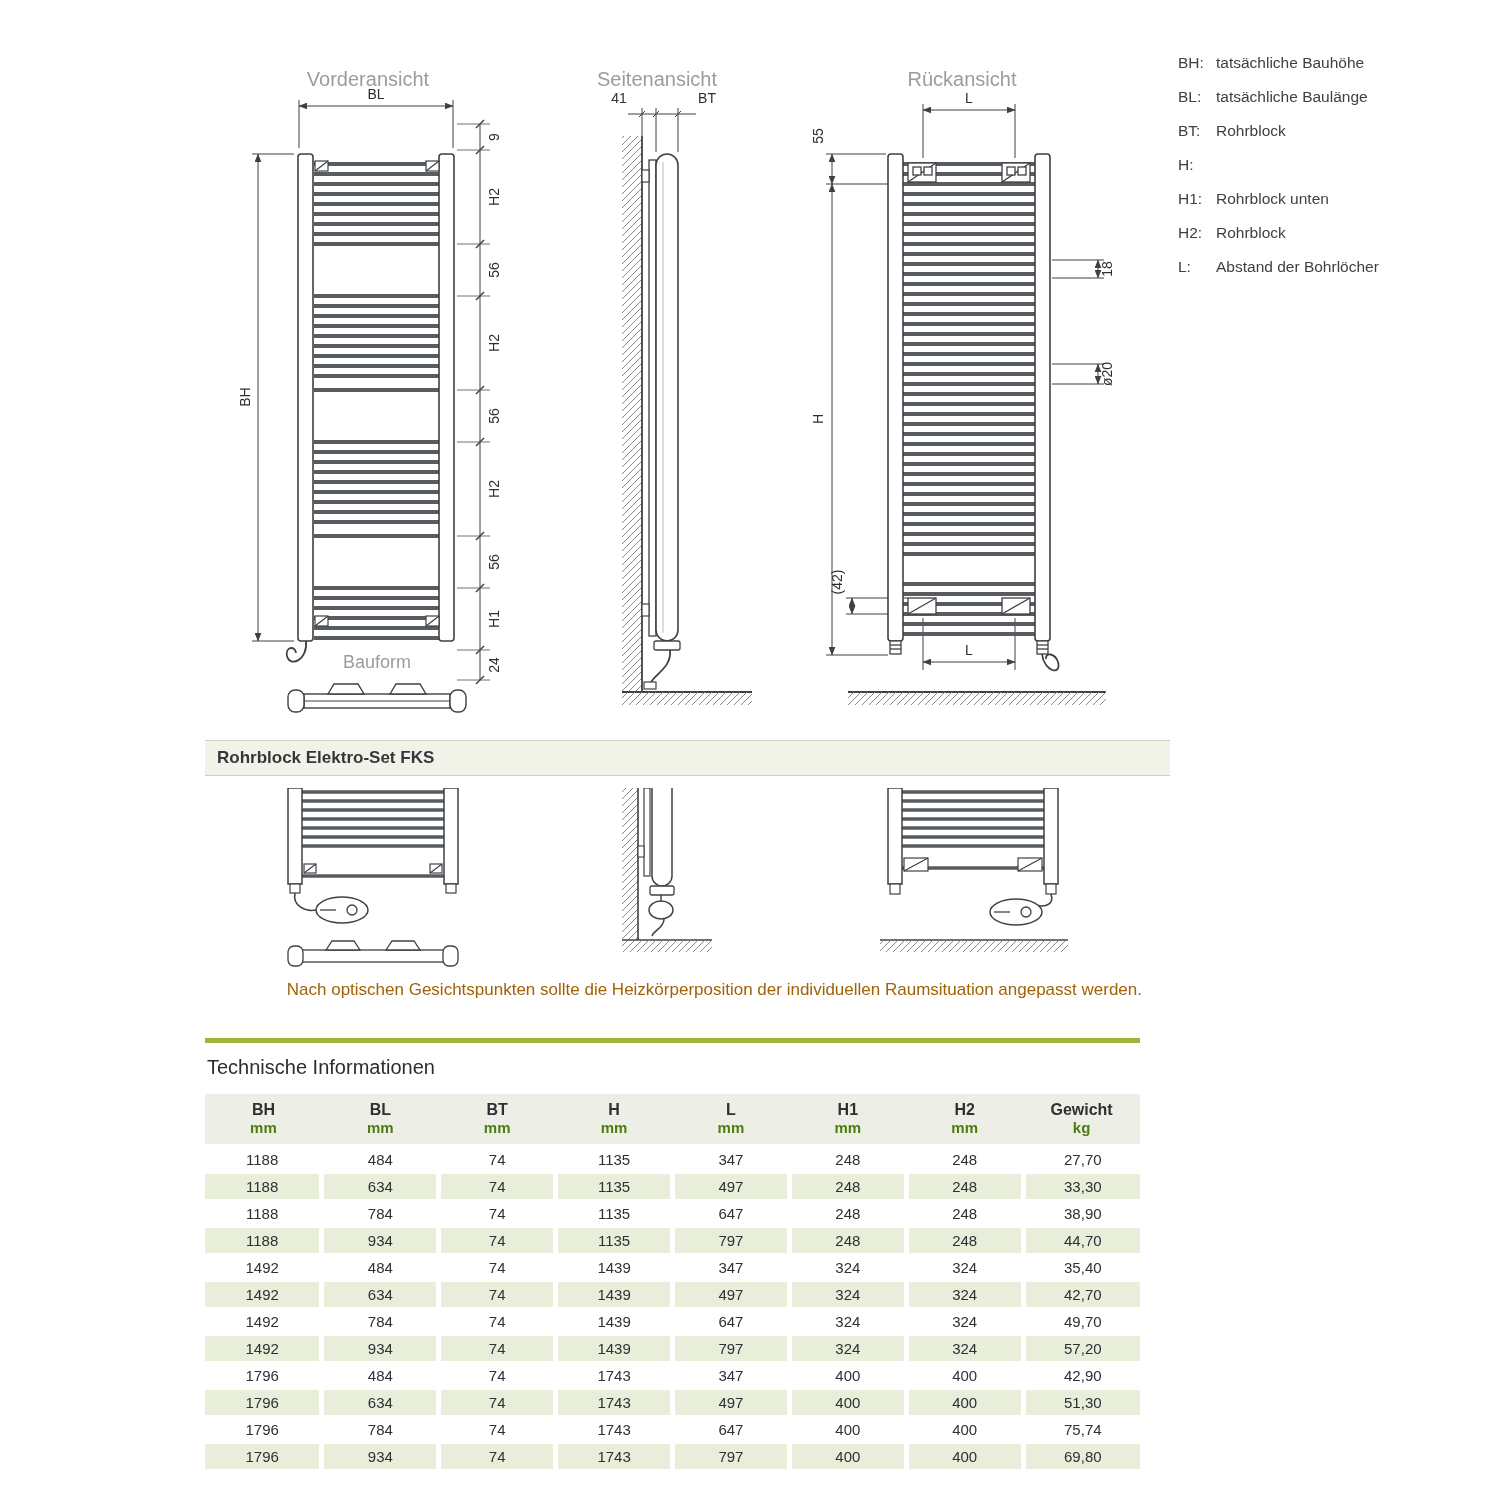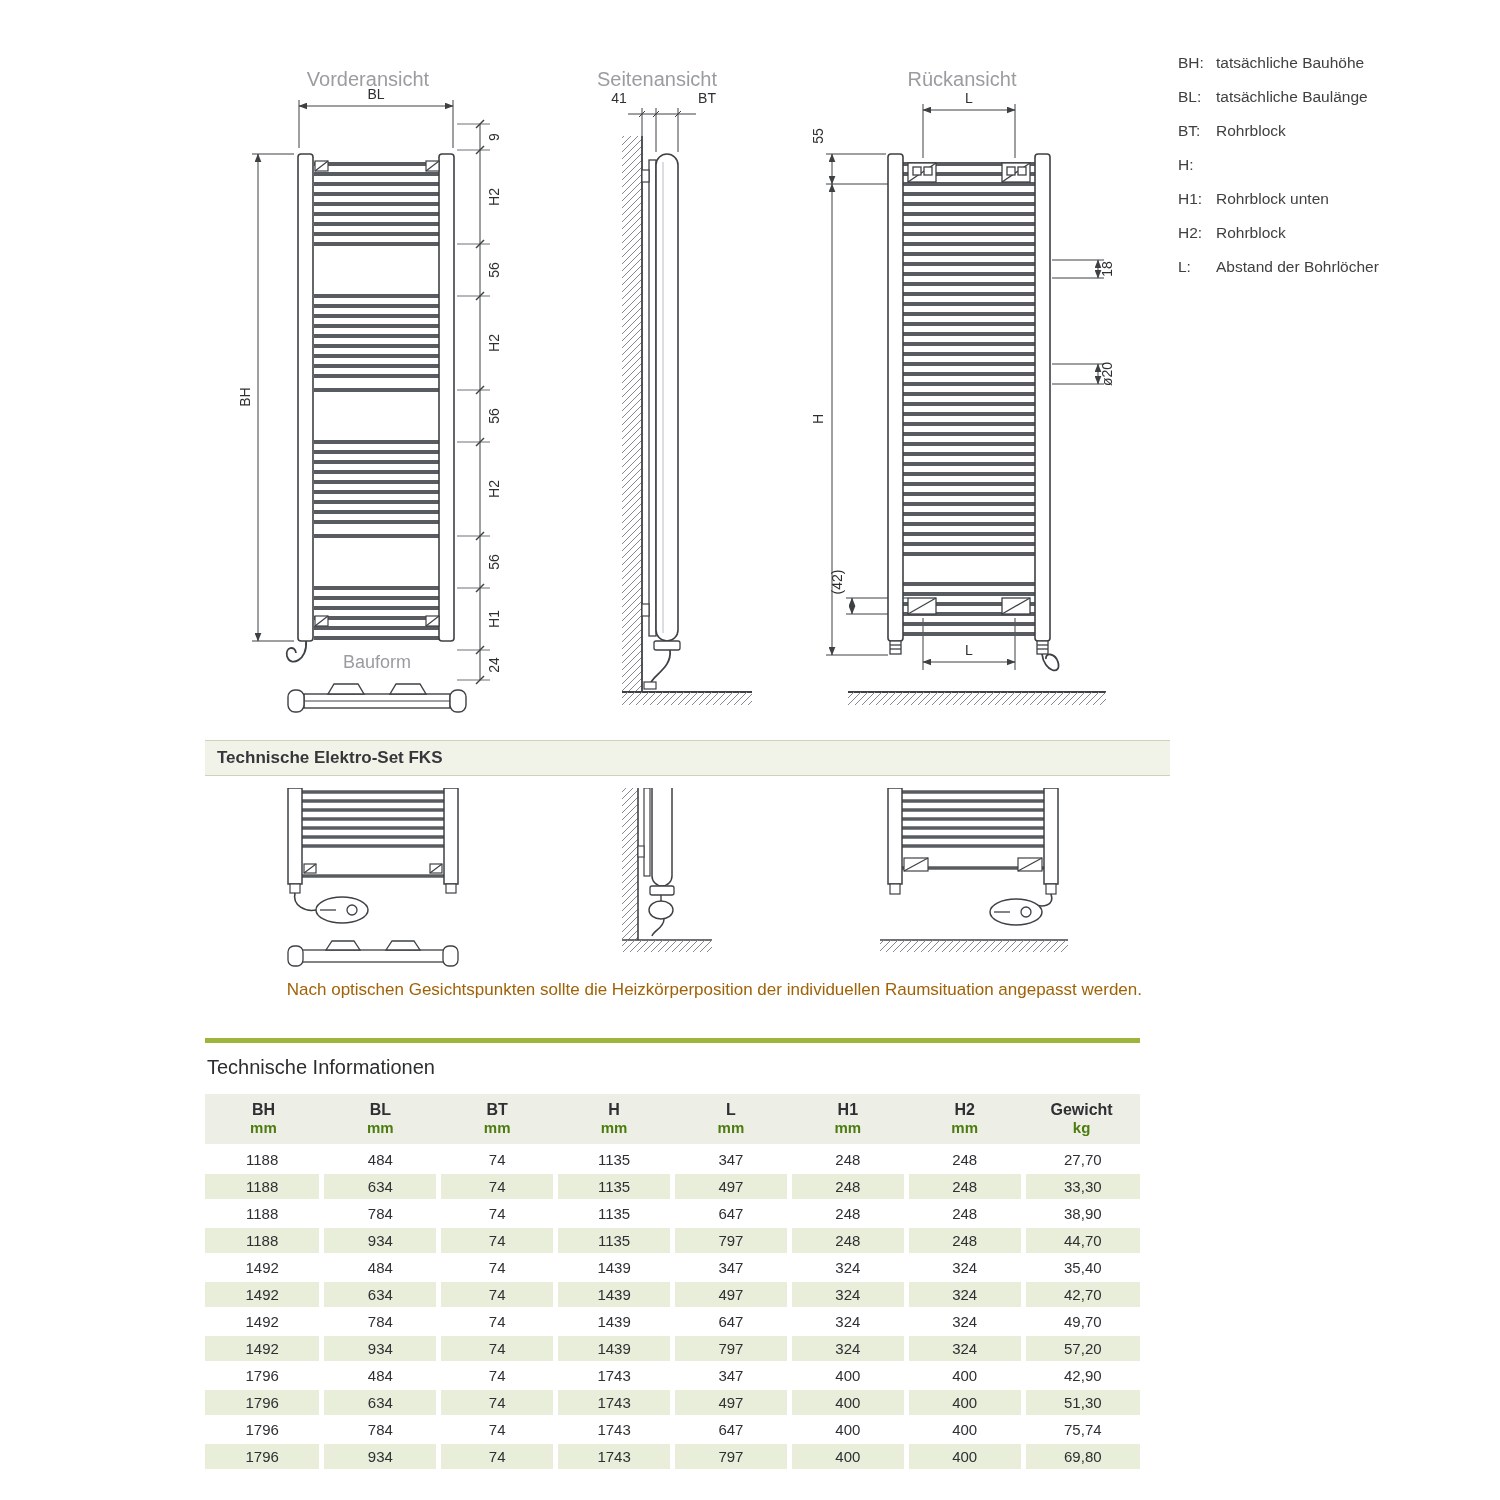--- a/index.html
+++ b/index.html
@@ -323,21 +323,21 @@
     <span class="legend-abbr">H2:</span>
     <span class="legend-text">Rohrblock</span>
   </div>
   <div class="legend-item">
     <span class="legend-abbr">L:</span>
     <span class="legend-text">Abstand der Bohrlöcher</span>
   </div>
 </div>
 
 <div class="band">
-  <div class="band-title">Technische Elektro-Set FKS</div>
+  <div class="band-title">Rohrblock Elektro-Set FKS</div>
 </div>
 
 <svg class="abs" style="left:268px;top:788px" width="210" height="190" viewBox="0 0 210 190">
   <g id="ff-rungs" stroke="#585c60" stroke-width="3.5">
       <line x1="34" y1="4" x2="176" y2="4"></line>
       <line x1="34" y1="13" x2="176" y2="13"></line>
       <line x1="34" y1="22" x2="176" y2="22"></line>
       <line x1="34" y1="31" x2="176" y2="31"></line>
       <line x1="34" y1="40" x2="176" y2="40"></line>
       <line x1="34" y1="49" x2="176" y2="49"></line>

